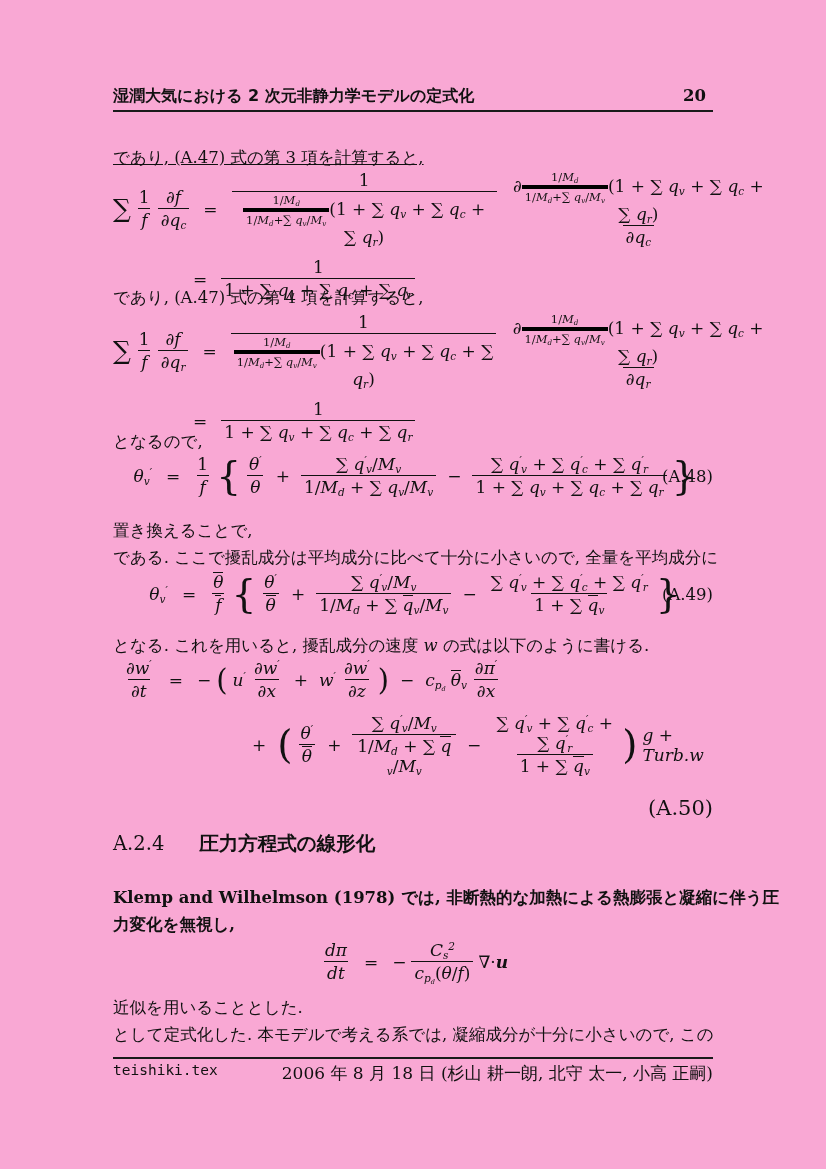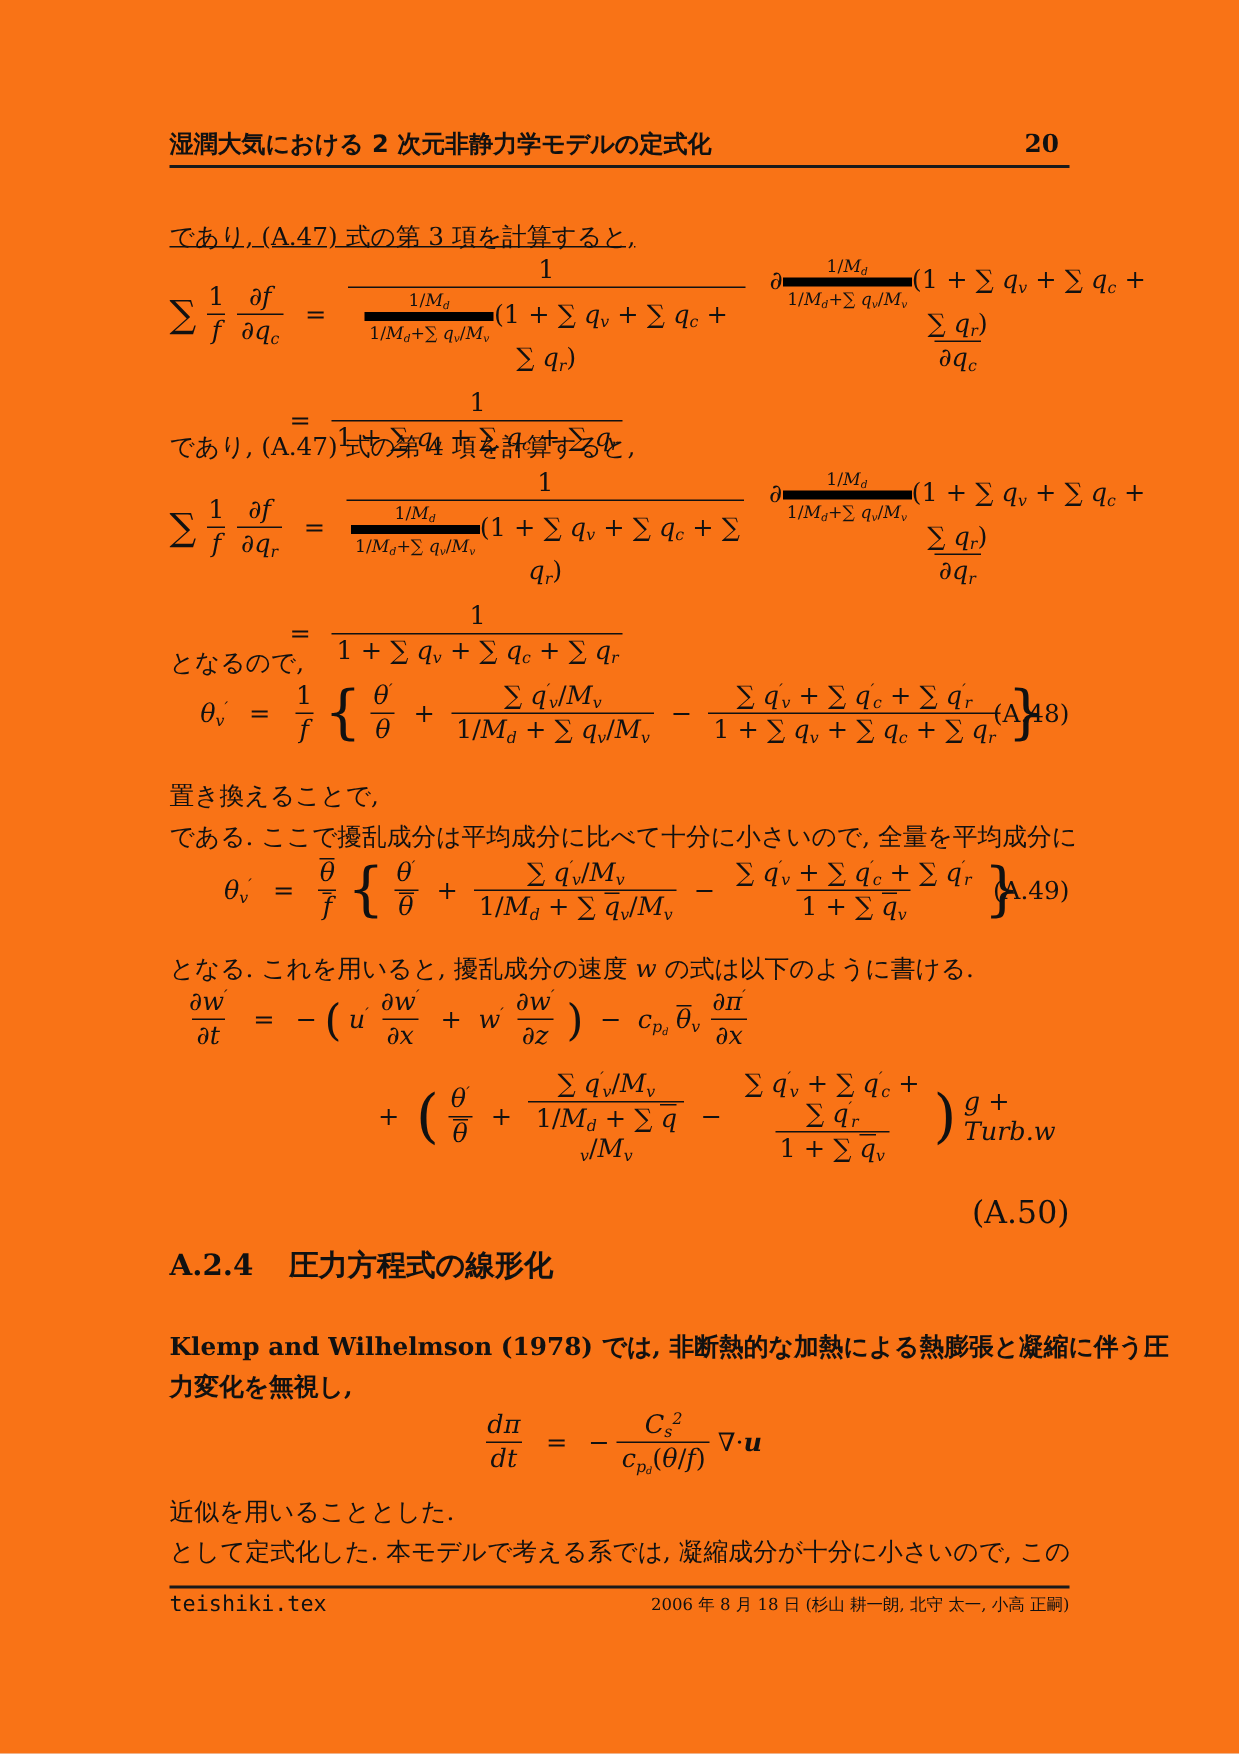--- a/index.html
+++ b/index.html
@@ -1,50 +1,50 @@
 <!DOCTYPE html>
 <html><head>
 <meta charset="utf-8">
 <style>
   html,body{margin:0;padding:0;background:#e8e8e8;}
-  .page{position:relative;width:826px;height:1169px;background:#f97316;margin:0 auto;
+  .page{position:relative;width:826px;height:1169px;background:#f9a8d4;margin:0 auto;
         font-family:"DejaVu Serif","Liberation Serif",serif;color:#111;overflow:hidden;}
   .abs{position:absolute;}
   
   .h-left{left:113px;top:86px;font-family:"DejaVu Sans","Liberation Sans",sans-serif;
           font-weight:bold;font-size:16px;white-space:nowrap;}
   .h-right{left:420px;top:86px;font-family:"DejaVu Sans","Liberation Sans",sans-serif;
            font-weight:bold;font-size:16px;letter-spacing:1px;white-space:nowrap;}
   .h-page{left:683px;top:86px;font-weight:bold;font-size:16.5px;}
   .rule{left:113px;width:600px;height:1.5px;background:#1a1a1a;}
   
   .para{left:113px;width:604px;font-size:16.5px;line-height:27px;text-align:justify;}
   .line{white-space:nowrap;}
   
   .sec{left:113px;top:830px;white-space:nowrap;}
-  .sec-num{font-weight:bold;font-size:19.5px;margin-right:24px;}
+  .sec-num{font-weight:normal;font-size:19.5px;margin-right:35px;}
   .sec-title{font-family:"DejaVu Sans","Liberation Sans",sans-serif;font-weight:bold;font-size:19.5px;}
   
   .f-left{left:113px;top:1062px;font-family:"DejaVu Sans Mono","Liberation Mono",monospace;font-size:14.5px;}
-  .f-right{right:113px;top:1062px;font-size:11px;}
+  .f-right{right:113px;top:1062px;font-size:17px;}
   
   .eq{left:113px;width:604px;font-size:17px;}
   .eq.wide{width:662px;}
   .eqline{display:flex;align-items:center;gap:5px;position:relative;}
   .eqline.centered{justify-content:center;}
   .eq i{font-style:italic;}
   .eq sub,.eq sup{font-size:62%;font-style:italic;line-height:0;}
   .eq sup{vertical-align:0.55em;}
   .eq sub{vertical-align:-0.3em;}
   .eq sup + sub{margin-left:-0.08em;}
   .frac{display:inline-flex;flex-direction:column;align-items:center;text-align:center;vertical-align:middle;}
   .frac .num{display:block;padding:0 3px 1px;}
   .frac .den{display:block;border-top:1.2px solid #111;padding:1px 3px 0;}
   .sfrac{font-size:11.5px;vertical-align:middle;}
-  .sfrac .den{border-top:6px solid #000000;}
+  .sfrac .den{border-top:4px solid #000000;}
   .rel{margin:0 9px;}
   .op{margin:0 6px;}
   .bsum{font-size:25px;line-height:0;}
   .dm{font-size:170%;line-height:0;font-weight:300;}
   .dl{font-size:230%;line-height:0;font-weight:300;}
   .ov{display:inline-block;border-top:1.2px solid #111;line-height:1.05;padding-top:1px;}
   .tag{position:absolute;right:4px;top:50%;transform:translateY(-50%);font-size:16.5px;}
   .tagline{text-align:right;padding-right:4px;margin-top:20px;font-size:21px;}
   .lhs-spacer{display:inline-block;width:66px;}
   .second{margin-top:10px;}

